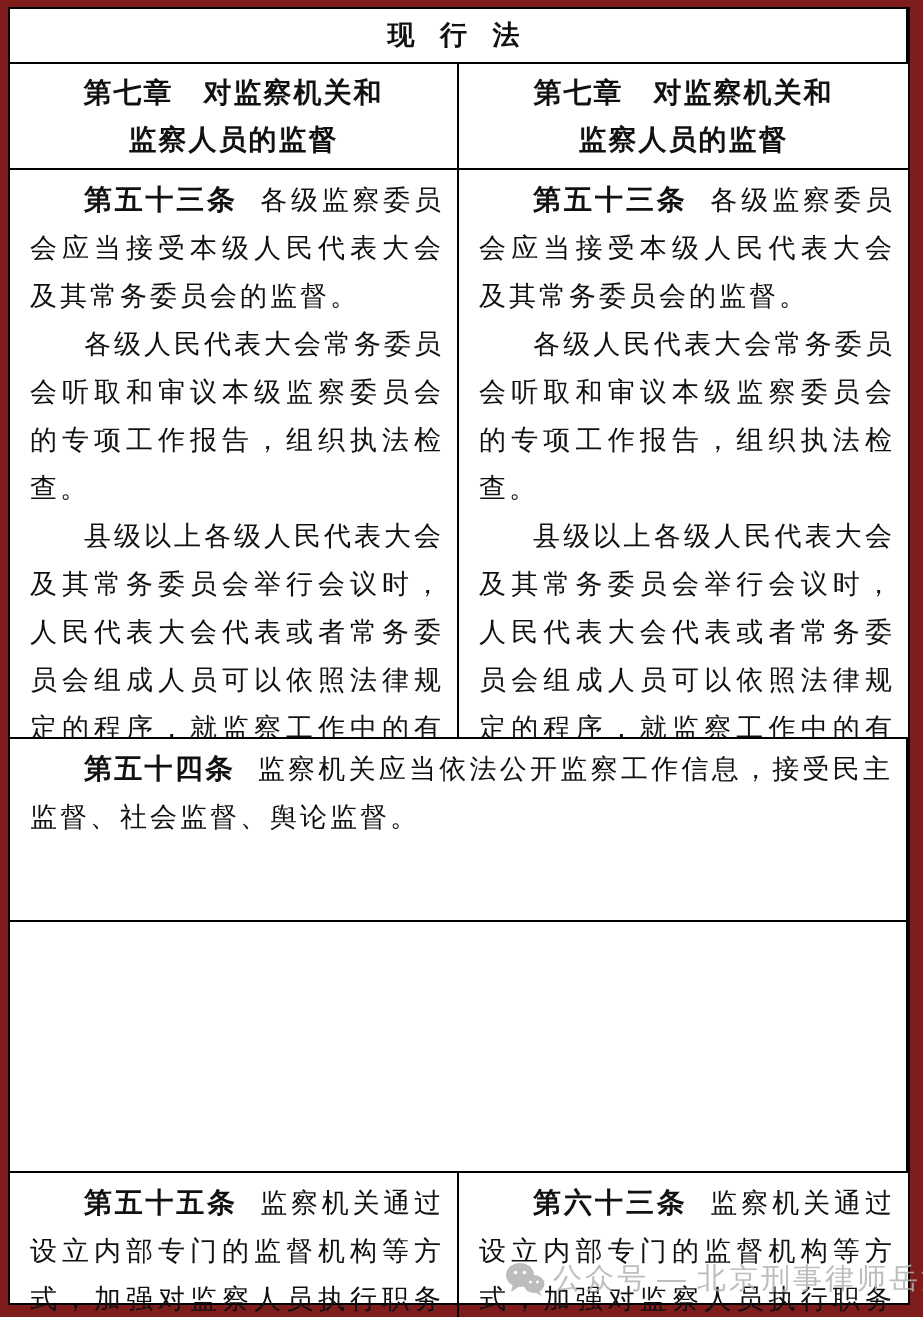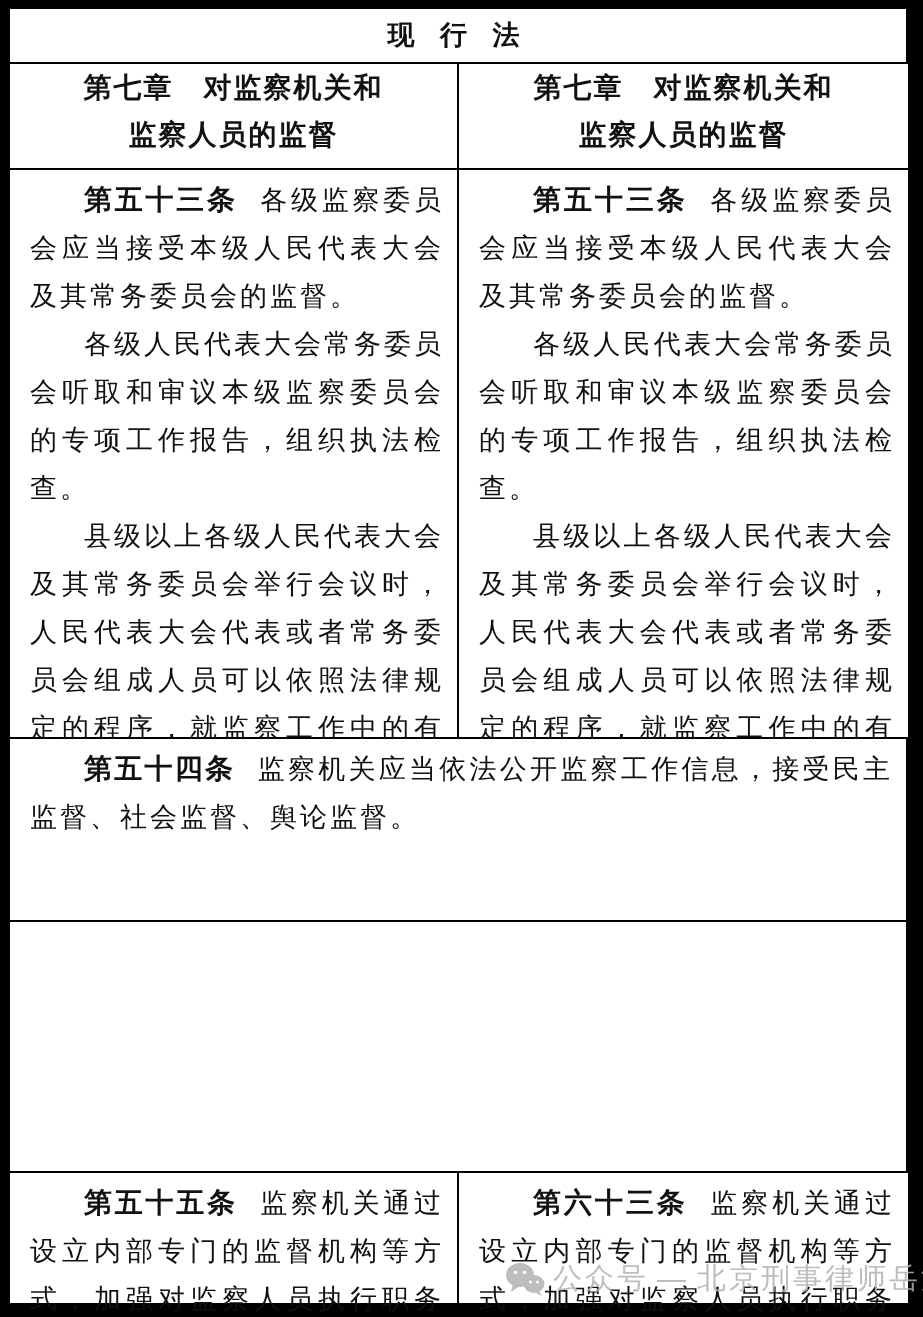--- a/index.html
+++ b/index.html
@@ -1,33 +1,33 @@
 <!DOCTYPE html>
 <html><head>
 <meta charset="utf-8">
 <style>
   html,body{margin:0;padding:0;background:#ffffff;}
-  .page{position:relative;width:923px;height:1317px;background:#000000;overflow:hidden;
+  .page{position:relative;width:923px;height:1317px;background:#7f1d1d;overflow:hidden;
         font-family:"DejaVu Serif", serif;color:#111111;}
   .doc-table{position:absolute;left:8px;top:7px;width:902px;height:1298px;
              border:2px solid #000;box-sizing:border-box;display:flex;flex-direction:column;background:#fff;}
   .row{display:flex;border-bottom:2px solid #000;box-sizing:border-box;flex:0 0 auto;}
   .row.last{border-bottom:none;flex:1 1 auto;}
   .cell{flex:1 1 50%;box-sizing:border-box;padding:0 13px;overflow:hidden;position:relative;}
   .cell.left{border-right:2px solid #000;}
 
   
   .row.header{height:55px;}
   .hdr{font-family:"Liberation Sans", sans-serif;font-weight:bold;font-size:27px;
        text-align:center;line-height:52px;letter-spacing:9px;}
 
   
   .row.chapter{height:106px;}
   .chap{font-family:"Liberation Sans", sans-serif;font-weight:bold;font-size:28px;
-        text-align:center;line-height:47px;letter-spacing:2px;}
+        text-align:center;line-height:47px;padding-top:5px;letter-spacing:2px;}
   .chap div{white-space:nowrap;}
 
   
   .row.art53{height:569px;}
   .row.art54{height:183px;}
   .row.art62{height:251px;}
   .body{font-size:27px;line-height:48px;letter-spacing:3px;
         text-align:justify;padding-top:6px;padding-left:20px;}
   .body p{margin:0;text-indent:2em;}
   .artnum{font-family:"Liberation Sans", sans-serif;font-weight:bold;font-size:28px;

